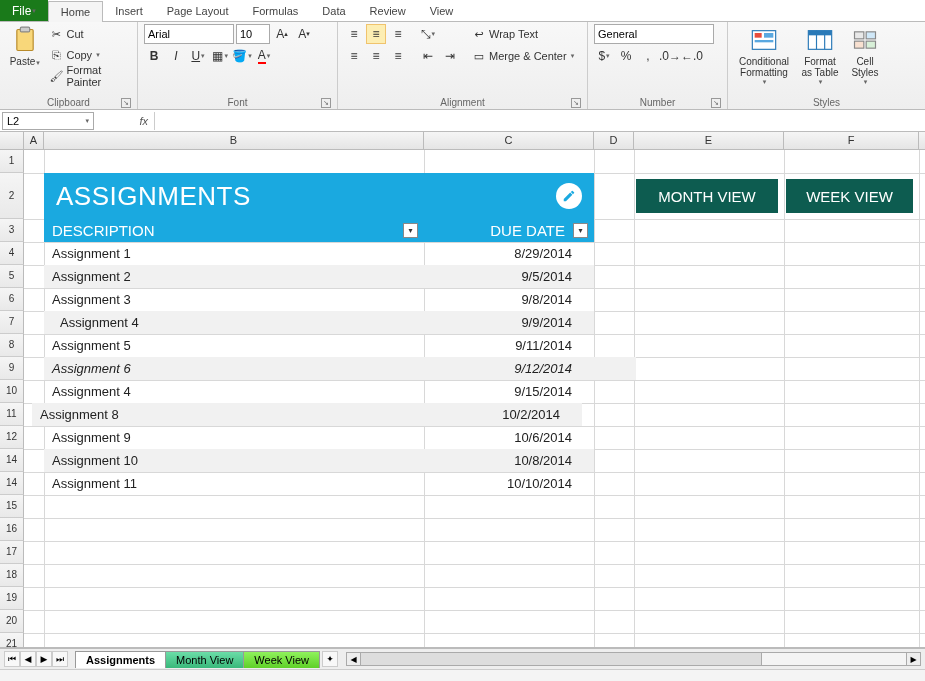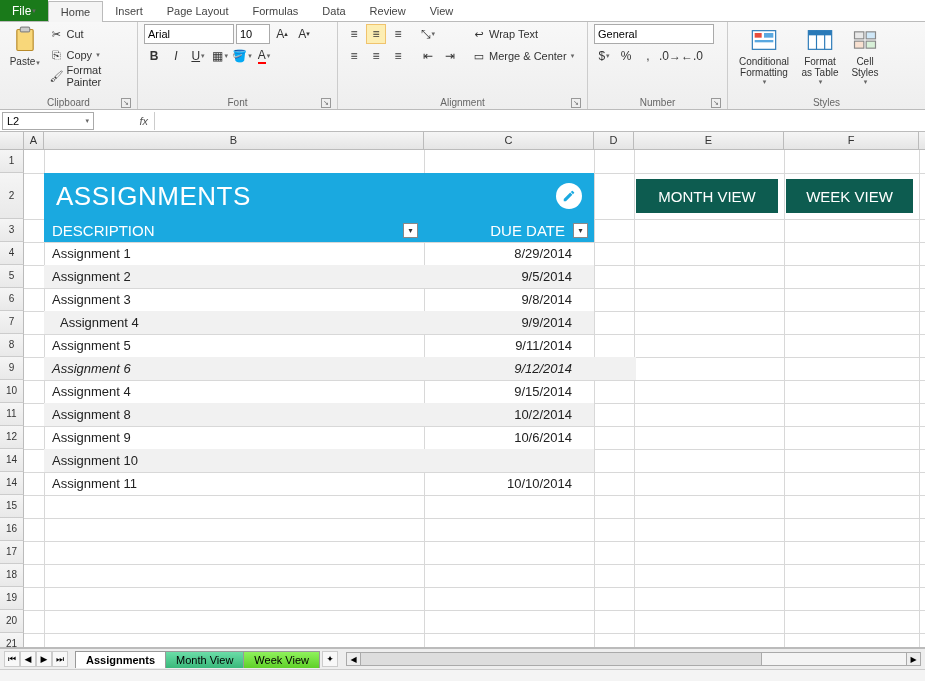--- a/index.html
+++ b/index.html
@@ -378,30 +378,31 @@
         <div style="width:170px;text-align:right;padding-right:22px">9/11/2014</div>
       </div>
       <div class="data-row odd" style="left: 20px; top: 207px; width: 592px; height: 23px; font-style: italic;">
         <div style="width:380px;padding-left:8px">Assignment 6</div>
         <div style="width:170px;text-align:right;padding-right:22px">9/12/2014</div>
       </div>
       <div class="data-row" style="left: 20px; top: 230px; width: 550px; height: 23px;">
         <div style="width:380px;padding-left:8px">Assignment 4</div>
         <div style="width:170px;text-align:right;padding-right:22px">9/15/2014</div>
       </div>
-      <div class="data-row odd" style="left: 20px; top: 253px; width: 550px; height: 23px;">
+      <div class="data-row odd" style="left: 8px; top: 253px; width: 550px; height: 23px;">
         <div style="width:380px;padding-left:8px">Assignment 8</div>
         <div style="width:170px;text-align:right;padding-right:22px">10/2/2014</div>
       </div>
       <div class="data-row" style="left: 20px; top: 276px; width: 550px; height: 23px;">
         <div style="width:380px;padding-left:8px">Assignment 9</div>
         <div style="width:170px;text-align:right;padding-right:22px">10/6/2014</div>
       </div>
       <div class="data-row odd" style="left: 20px; top: 299px; width: 550px; height: 23px;">
         <div style="width:380px;padding-left:8px">Assignment 10</div>
+        <div style="width:170px;text-align:right;padding-right:22px">10/8/2014</div>
       </div>
       <div class="data-row" style="left: 20px; top: 322px; width: 550px; height: 23px;">
         <div style="width:380px;padding-left:8px">Assignment 11</div>
         <div style="width:170px;text-align:right;padding-right:22px">10/10/2014</div>
       </div>
       <div class="view-btn" style="left: 612px; top: 29px; width: 142px; height: 34px;">MONTH VIEW</div>
       <div class="view-btn" style="left: 762px; top: 29px; width: 127px; height: 34px;">WEEK VIEW</div>
     </div>
 </div>
 

